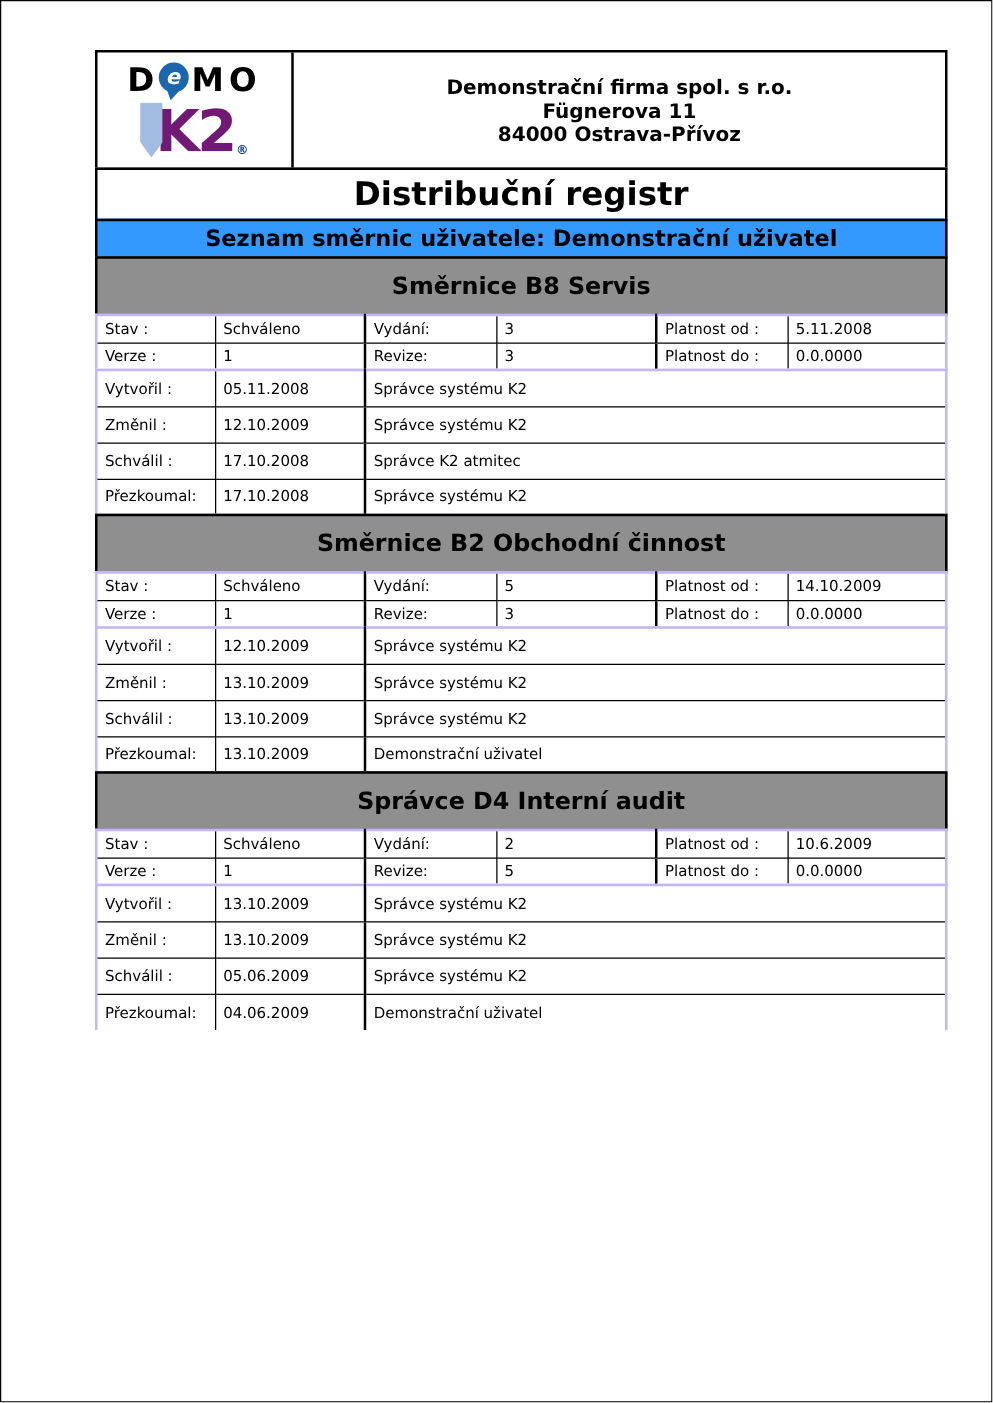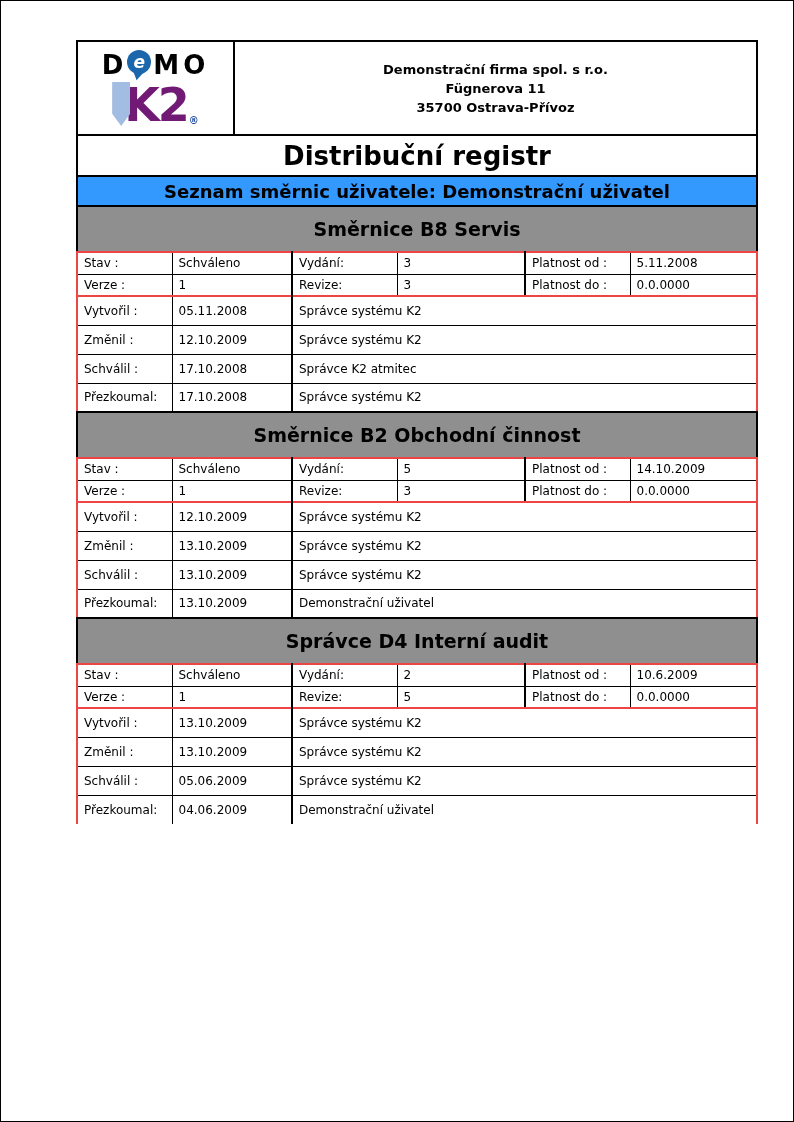--- a/index.html
+++ b/index.html
@@ -11,21 +11,21 @@
   }
   .page { width:794px; height:1122px; border:1px solid #000; position:relative; background:#fff; overflow:hidden; }
   .content { position:absolute; left:75px; top:39px; width:682px; }
 
   .block { border:2px solid #000; background:#fff; }
   .content > * + * { margin-top:-2px; }
 
   
   .header-box { display:flex; height:96px; }
   .logo-cell { width:157px; border-right:2px solid #000; display:flex; align-items:center; justify-content:center; }
-  .company-cell { flex:1; display:flex; flex-direction:column; align-items:center; justify-content:center; font-weight:bold; font-size:13px; line-height:19px; }
+  .company-cell { flex:1; display:flex; flex-direction:column; align-items:center; justify-content:center; font-weight:bold; font-size:16px; line-height:19px; }
 
   
   .logo { text-align:center; line-height:1; }
   .demo-line { font-size:26px; font-weight:bold; letter-spacing:4px; color:#000; display:flex; align-items:center; justify-content:center; }
   .e-badge { position:relative; display:inline-flex; align-items:center; justify-content:center;
              width:24px; height:24px; border-radius:50% 50% 50% 50%; background:#1C66AC; color:#fff;
              font-size:17px; font-weight:bold; font-style:italic; letter-spacing:0; margin:0 2px 6px 0; }
   .e-badge::after { content:""; position:absolute; bottom:-6px; left:4px;
              border-left:7px solid transparent; border-right:4px solid transparent; border-top:9px solid #1C66AC;
              transform:rotate(18deg); }
@@ -35,21 +35,21 @@
   .k2-text { font-size:46px; font-weight:bold; color:#701a75; letter-spacing:-2px; line-height:0.92; }
   .k2-reg { font-size:10px; color:#17479D; font-weight:bold; margin-left:1px; }
 
   
   .title-box { height:43px; display:flex; align-items:center; justify-content:center; font-size:26px; font-weight:bold; }
   .banner { height:32px; background:#3399FF; display:flex; align-items:center; justify-content:center; font-size:18px; font-weight:bold; }
   .section-header { height:48px; background:#8F8F8F; display:flex; align-items:center; justify-content:center; font-size:19px; font-weight:bold;text-align:right; }
 
   
   table { border-collapse:collapse; width:100%; table-layout:fixed; background:#fff; }
-  table { border:2px solid #ef4444; }
+  table { border:2px solid #c4b5fd; }
   td { border:1px solid #000; font-size:12px; padding:2px 6px; vertical-align:middle; overflow:hidden; white-space:nowrap; }
   .status-table td { height:22px; }
   .people-table td { height:29px; }
   .status-table td:nth-child(3), .status-table td:nth-child(5),
   .people-table td:nth-child(3) { border-left-width:2px; }
   .c-l1 { width:95px; } .c-v1 { width:120px; } .c-l2 { width:105px; }
   .c-v2 { width:128px; } .c-l3 { width:105px; } .c-v3 { width:auto; }
   .clipped { border-bottom:none; }
   .clipped tr:last-child td { border-bottom:none; }
 </style>
@@ -72,21 +72,21 @@
           <div class="k2-line">
             <span class="k2-ribbon"></span>
             <span class="k2-text">K2</span>
             <span class="k2-reg">®</span>
           </div>
         </div>
       </div>
       <div class="company-cell">
         <div>Demonstrační firma spol. s r.o.</div>
         <div>Fügnerova 11</div>
-        <div>35700 Ostrava-Přívoz</div>
+        <div>84000 Ostrava-Přívoz</div>
       </div>
     </div>
 
     <div class="block title-box">Distribuční registr</div>
 
     <div class="block banner">Seznam směrnic uživatele: Demonstrační uživatel</div>
 
     <div class="block section-header">Směrnice B8 Servis</div>
     <table class="status-table">
       <colgroup>

